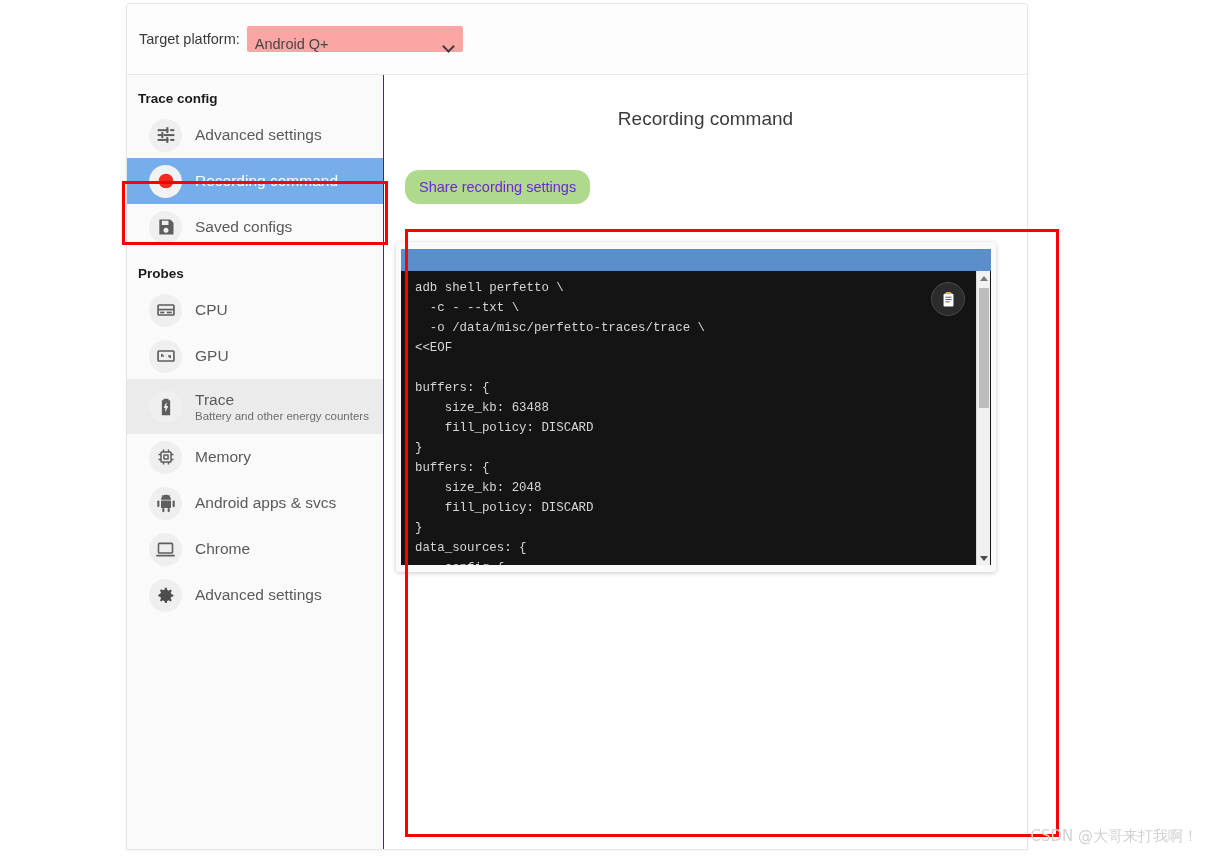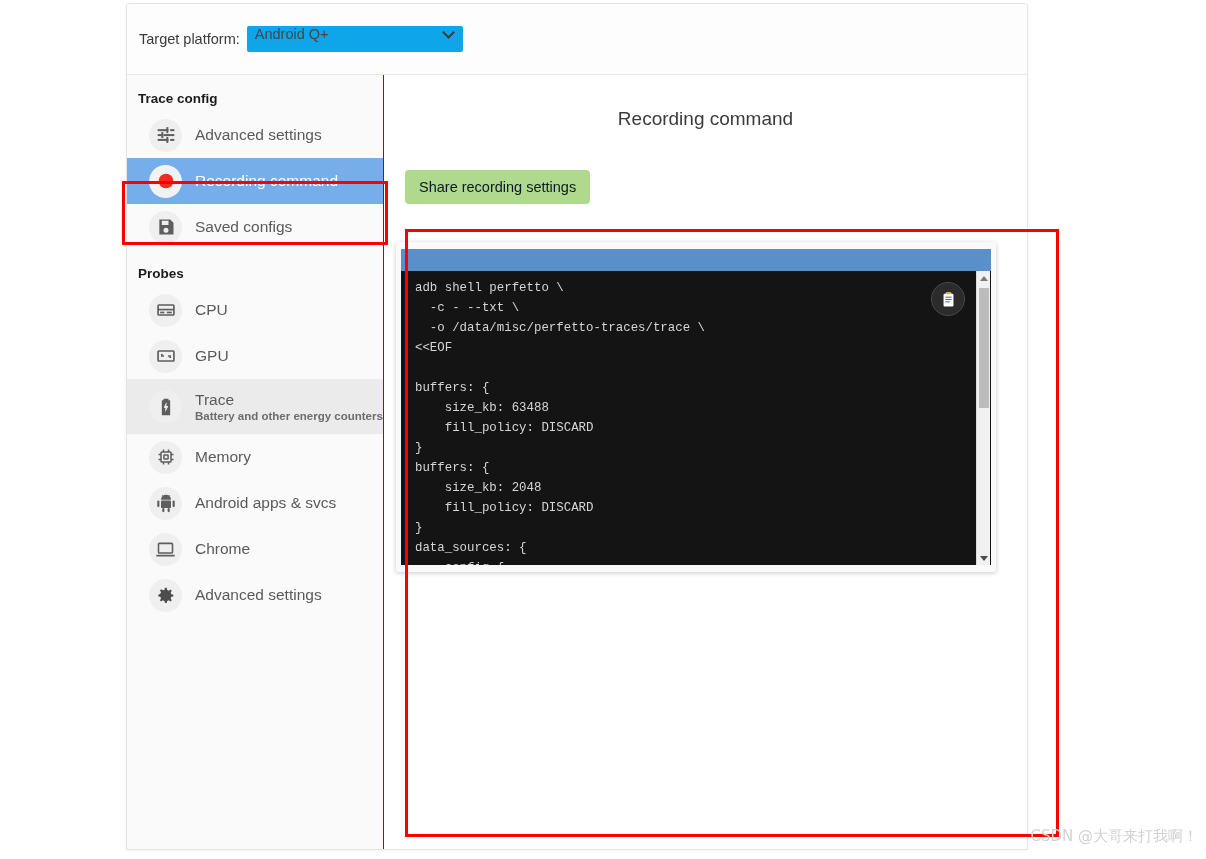--- a/index.html
+++ b/index.html
@@ -50,25 +50,25 @@
   }
   .target-label {
     font-size: 14.5px;
     color: #3a3a3a;
     margin-right: 7px;
     white-space: nowrap;
   }
   .platform-select {
     width: 216px;
     height: 26px;
-    background: #0ea5e9;
+    background: #fca5a5;
     border: none;
     border-radius: 2px;
     display: flex;
-    align-items: flex-start;
+    align-items: flex-end;
     padding: 0 8px;
     box-sizing: border-box;
     position: relative;
     cursor: pointer;
   }
   .platform-select .sel-value {
     font-size: 14.5px;
     color: #464646;
     flex: 1;
   }
@@ -158,45 +158,44 @@
   .side-text { display: flex; flex-direction: column; justify-content: center; }
   .side-label {
     font-size: 15.5px;
     color: #5a5a5a;
   }
   .side-item.selected .side-label { color: #ffffff; }
   .side-sub {
     font-size: 11.5px;
     color: #6d6d6d;
     margin-top: 1px;
-    font-weight: bold;
   }
 
   
   .main-panel {
     flex: 1;
     position: relative;
     background: #ffffff;
   }
   .panel-title {
     text-align: center;
     font-size: 19px;
     color: #3b3b3b;
     padding-top: 33px;
   }
   .share-btn {
     position: absolute;
     left: 21px;
     top: 95px;
     background: #afd98c;
     border: none;
-    border-radius: 4px;
+    border-radius: 14px;
     padding: 9px 14px;
     font-size: 14.5px;
-    color: #0f172a;
+    color: #6d28d9;
     cursor: pointer;
     font-family: "Liberation Sans", sans-serif;
   }
 
   
   .code-wrap {
     position: absolute;
     left: 12px;
     top: 167px;
     width: 600px;

